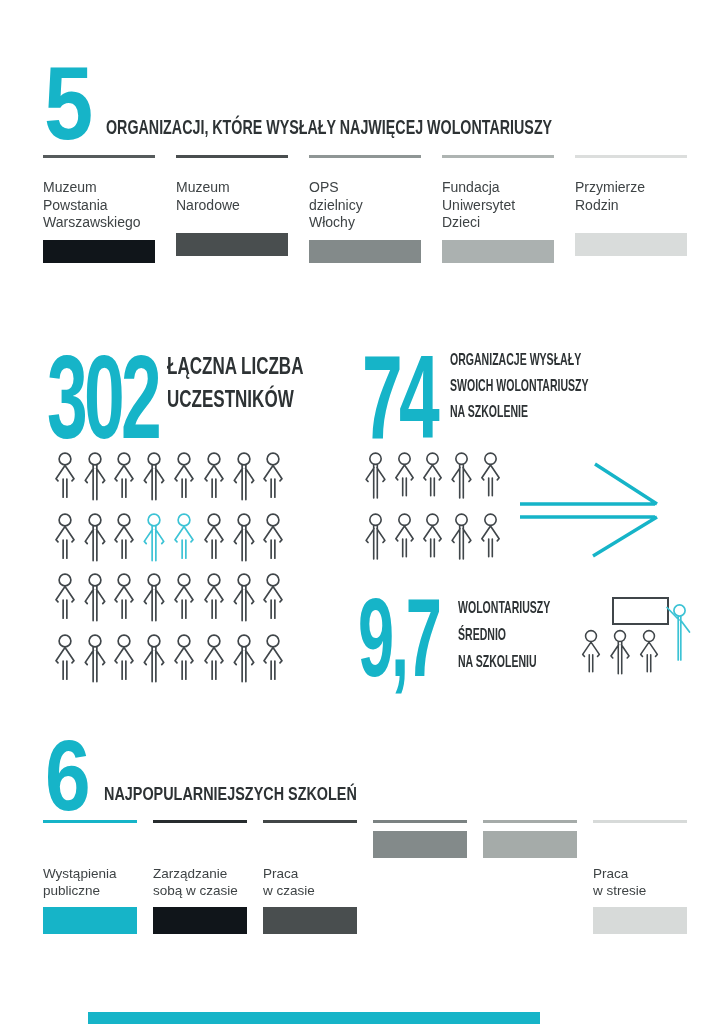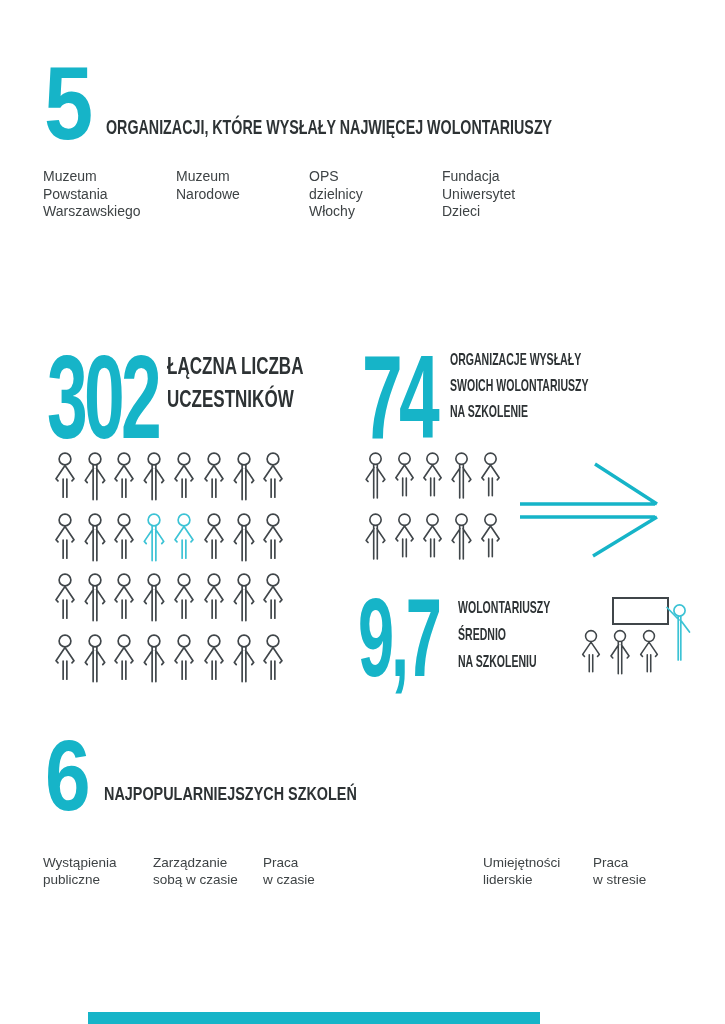--- a/index.html
+++ b/index.html
@@ -25,21 +25,21 @@
   .stat-label{position:absolute;font-weight:700;color:var(--heading);}
   .stat-label div{white-space:nowrap;transform-origin:0 50%;}
   .l302{left:167px;top:350px;font-size:23px;line-height:33px;} .l302 div{transform:scaleX(.74);}
   .l74{left:450px;top:347px;font-size:17px;line-height:26px;}  .l74 div{transform:scaleX(.62);}
   .l97{left:458px;top:594px;font-size:17px;line-height:27px;}  .l97 div{transform:scaleX(.62);}
 
   
   .cols{position:absolute;display:grid;}
   .cols5{left:43px;top:155px;grid-template-columns:repeat(5,112px);column-gap:21px;}
   .cols6{left:43px;top:820px;grid-template-columns:repeat(6,94px);column-gap:16px;}
-  .col{display:flex;flex-direction:row;}
+  .col{display:flex;flex-direction:column;gap:8px;}
   .cols5 .col{height:101px;}
   .cols6 .col{height:112px;}
   .col-line{height:3px;flex:0 0 auto;}
   .col-name{flex:1;color:var(--body-text);font-weight:400;}
   .cols5 .col-name{padding-top:13px;font-size:14px;line-height:17.5px;}
   .cols6 .col-name{padding-top:34px;font-size:13.5px;line-height:17px;}
   .col-name div{white-space:nowrap;}
   .col-bar{flex:0 0 auto;}
   .cols5 .col-bar{height:23px;}
   .cols6 .col-bar{height:27px;}
@@ -111,20 +111,28 @@
   <div class="col">
     <div class="col-line" style="background: rgb(174, 180, 178);"></div>
     <div class="col-name">
           <div>Fundacja</div>
           <div>Uniwersytet</div>
           <div>Dzieci</div>
         </div>
     <div class="col-bar" style="background: rgb(171, 177, 176);"></div>
   </div>
 
+  <div class="col">
+    <div class="col-line" style="background: rgb(220, 222, 221);"></div>
+    <div class="col-name">
+          <div>Przymierze</div>
+          <div>Rodzin</div>
+        </div>
+    <div class="col-bar" style="background: rgb(217, 220, 219);"></div>
+  </div>
 </div>
 
   <div class="bignum s302">
     <span class="numscale">302</span>
   </div>
   <div class="stat-label l302">
       <div>ŁĄCZNA LICZBA</div>
       <div>UCZESTNIKÓW</div>
     </div>
   <div class="fig-grid grid302" id="grid302">
@@ -470,24 +478,20 @@
     <div class="col-bar" style="background: rgb(73, 78, 79);"></div>
   </div>
 
   <div class="col">
     <div class="col-line" style="background: rgb(123, 130, 130);"></div>
     <div class="col-bar" style="background: rgb(131, 138, 138);"></div>
   </div>
 
   <div class="col">
     <div class="col-line" style="background: rgb(165, 171, 169);"></div>
-    <div class="col-name">
-          <div>Umiejętności</div>
-          <div>liderskie</div>
-        </div>
     <div class="col-bar" style="background: rgb(165, 171, 169);"></div>
   </div>
 
   <div class="col">
     <div class="col-line" style="background: rgb(215, 218, 217);"></div>
     <div class="col-name">
           <div>Praca</div>
           <div>w stresie</div>
         </div>
     <div class="col-bar" style="background: rgb(215, 218, 217);"></div>

